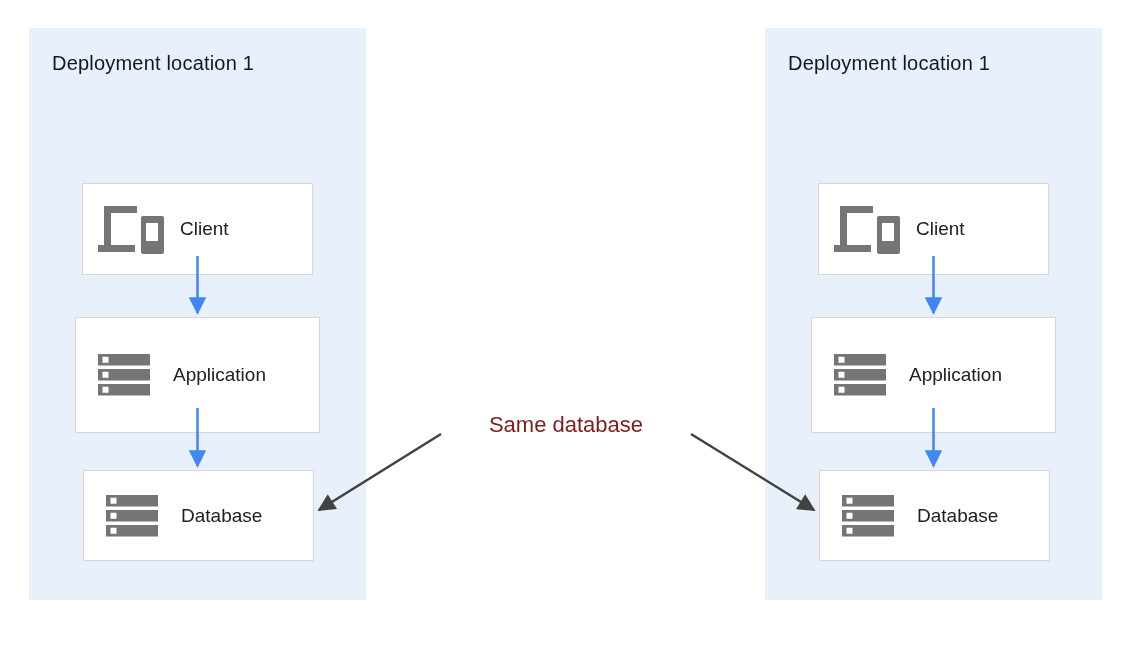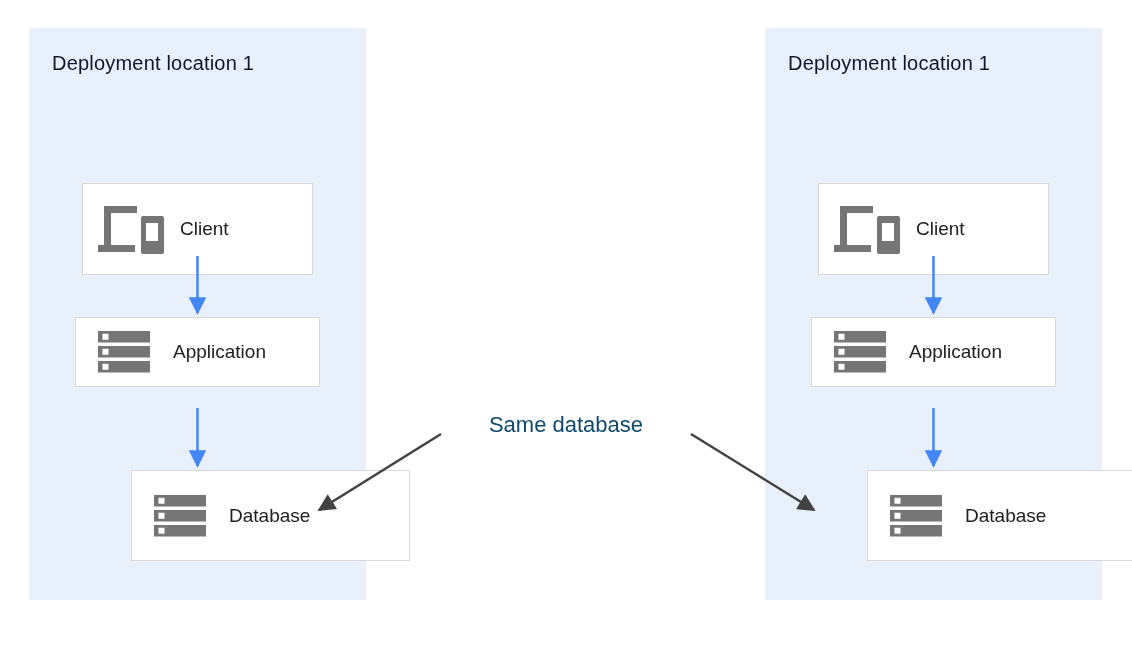--- a/index.html
+++ b/index.html
@@ -15,34 +15,34 @@
   .panel-right{left:765px;}
   .panel-title{
     position:absolute;left:23px;top:24px;
     font-size:20px;color:#0f172a;letter-spacing:0.2px;white-space:nowrap;
   }
   .node{
     position:absolute;display:flex;align-items:center;
     background:#ffffff;border:1px solid #d7d7da;box-sizing:border-box;
   }
   .node-client{left:53px;top:135px;width:231px;height:92px;margin-top:20px;}
-  .node-application{left:46px;top:289px;width:245px;height:70px;}
-  .node-database{left:54px;top:442px;width:279px;height:91px;margin-left:48px;}
+  .node-application{left:46px;top:289px;width:245px;height:116px;}
+  .node-database{left:54px;top:442px;width:231px;height:91px;}
   .icon-wrap{
     width:70px;margin-left:13px;display:flex;justify-content:center;align-items:center;
     flex:0 0 70px;
   }
   .icon-shape{fill:#757575;}
   .icon-hole{fill:#ffffff;}
   .node-label{
     margin-left:14px;font-size:19px;color:#212121;white-space:nowrap;
   }
   .annotation{
     position:absolute;left:441px;top:411px;width:250px;
-    text-align:center;font-size:22px;line-height:27px;color:#0c4a6e;
+    text-align:center;font-size:22px;line-height:27px;color:#7f1d1d;
   }
   .arrow-overlay{
     position:absolute;left:0;top:0;width:1132px;height:648px;
     pointer-events:none;
   }
   .flow-line{stroke:#4285f4;stroke-width:2.5;}
   .head-blue{fill:#4285f4;}
   .ann-line{stroke:#424242;stroke-width:2.5;}
   .head-dark{fill:#424242;}
 </style>

